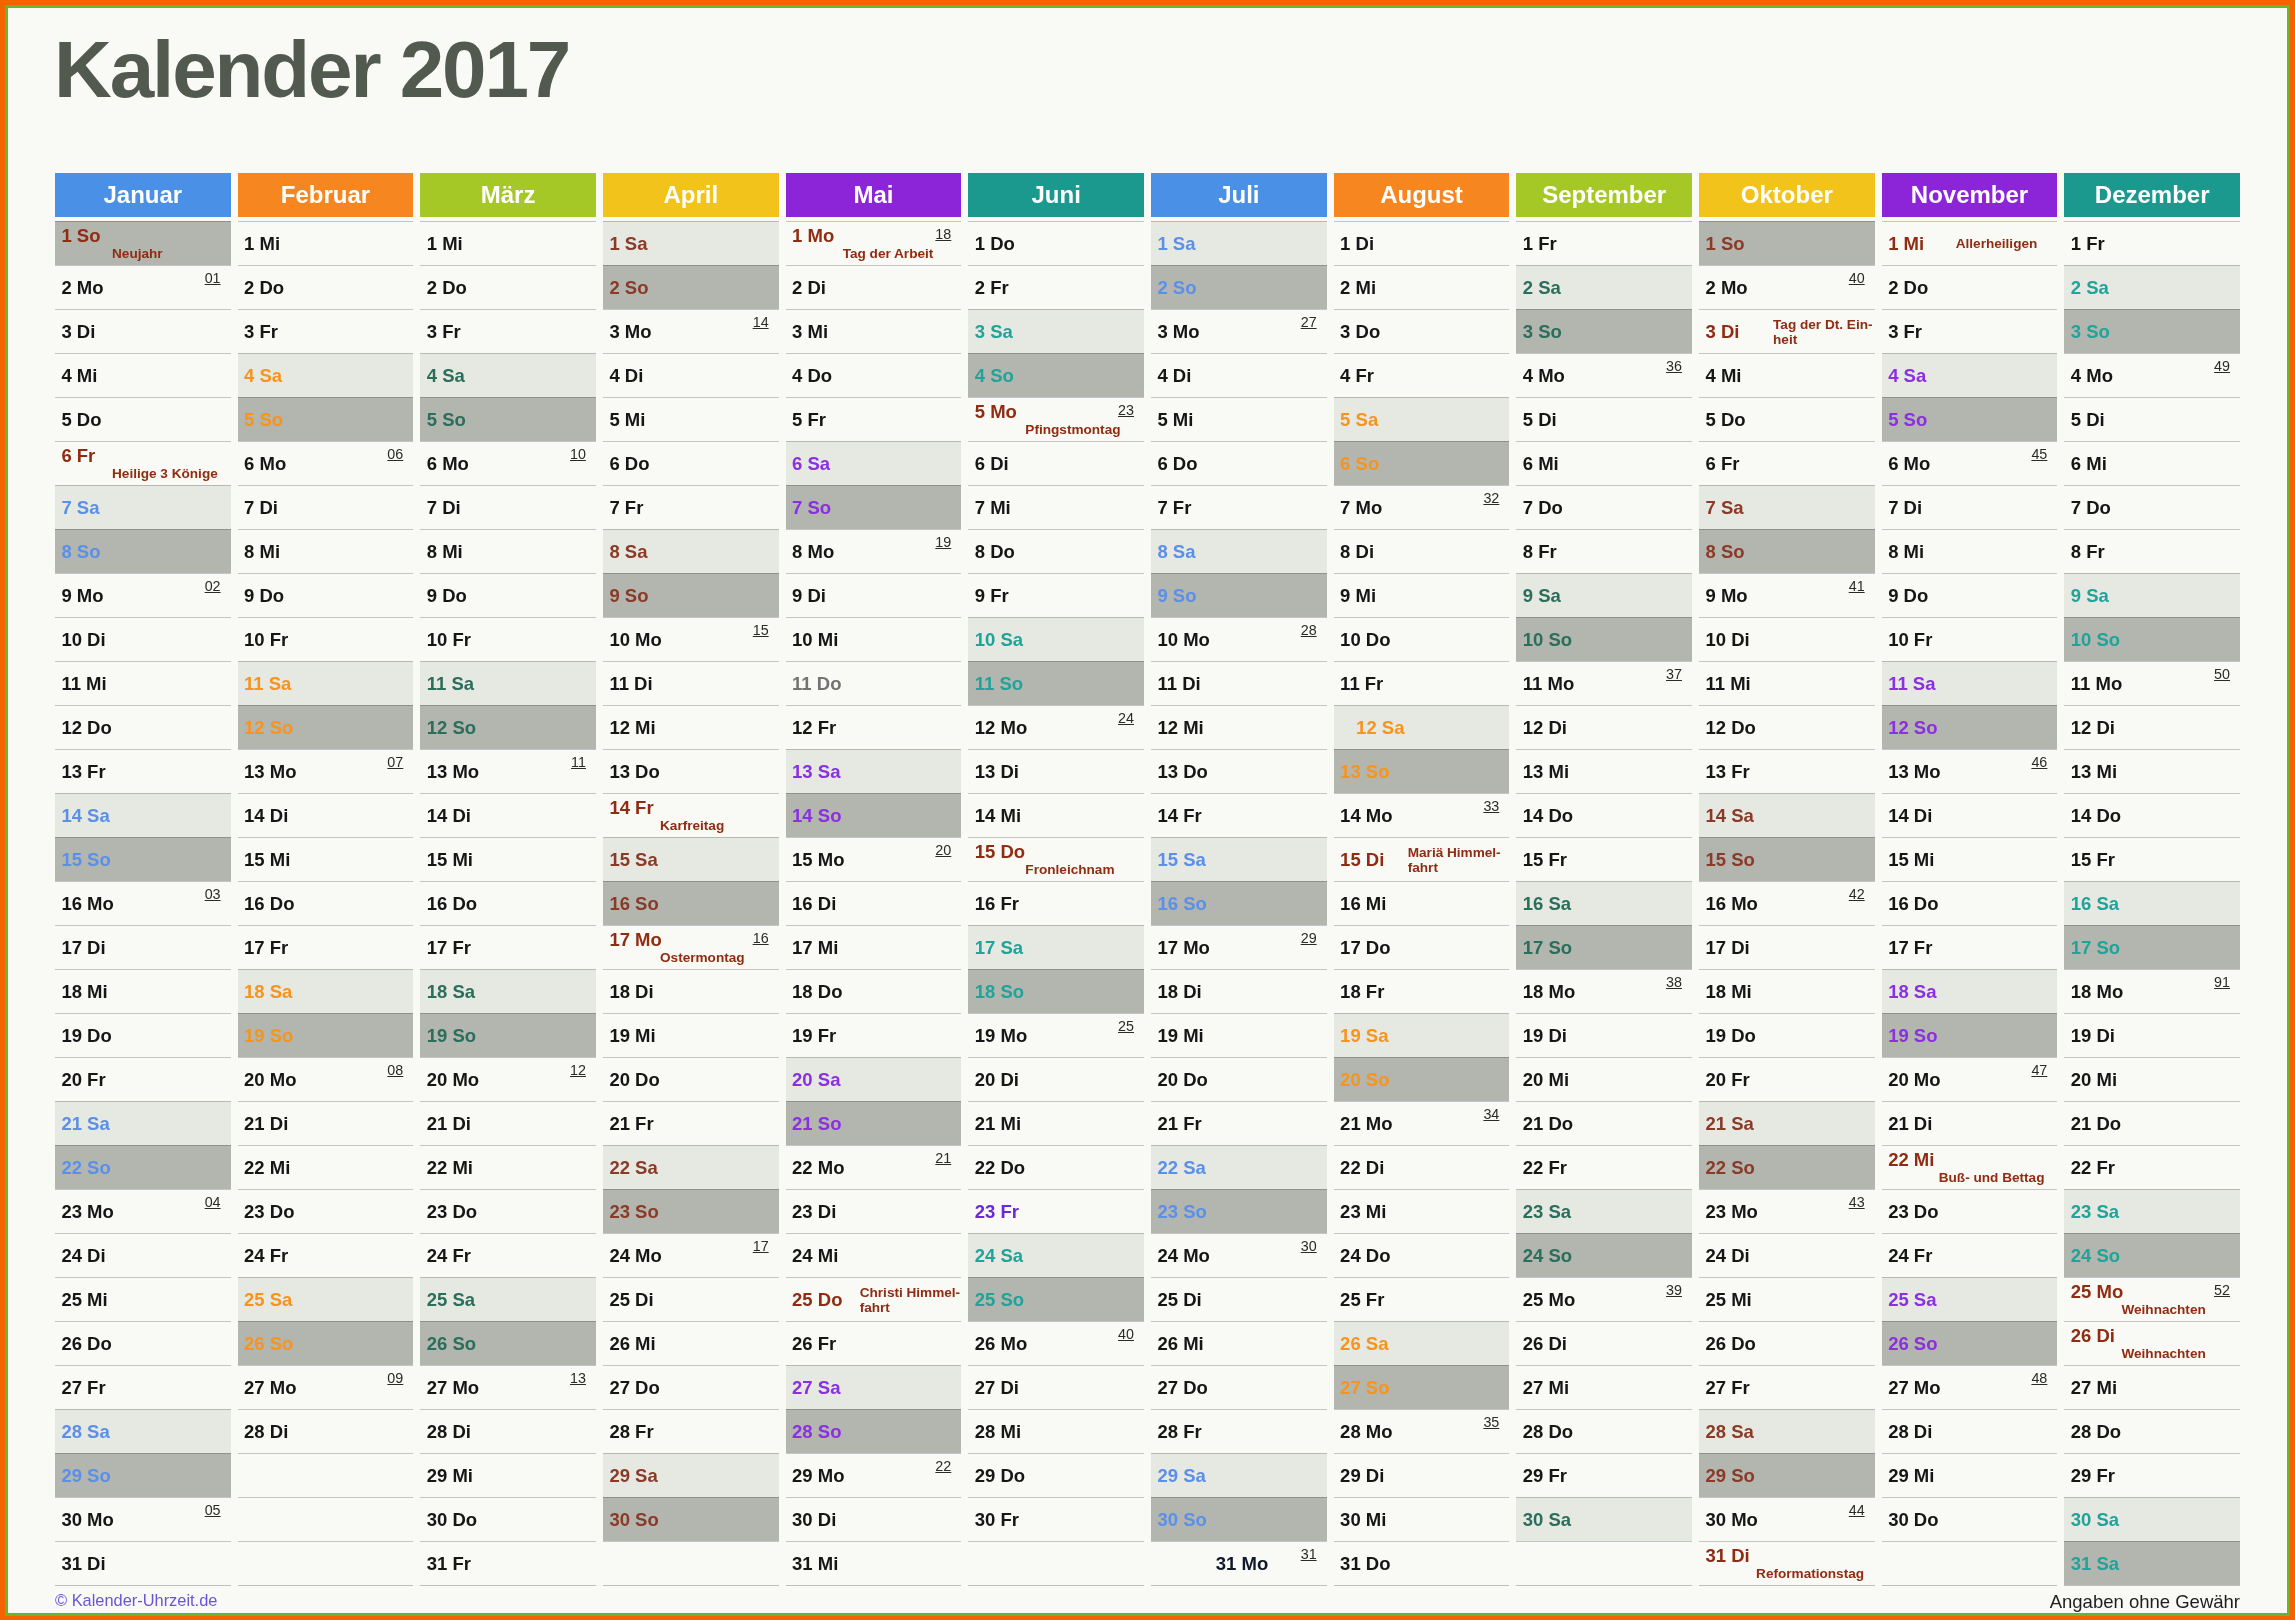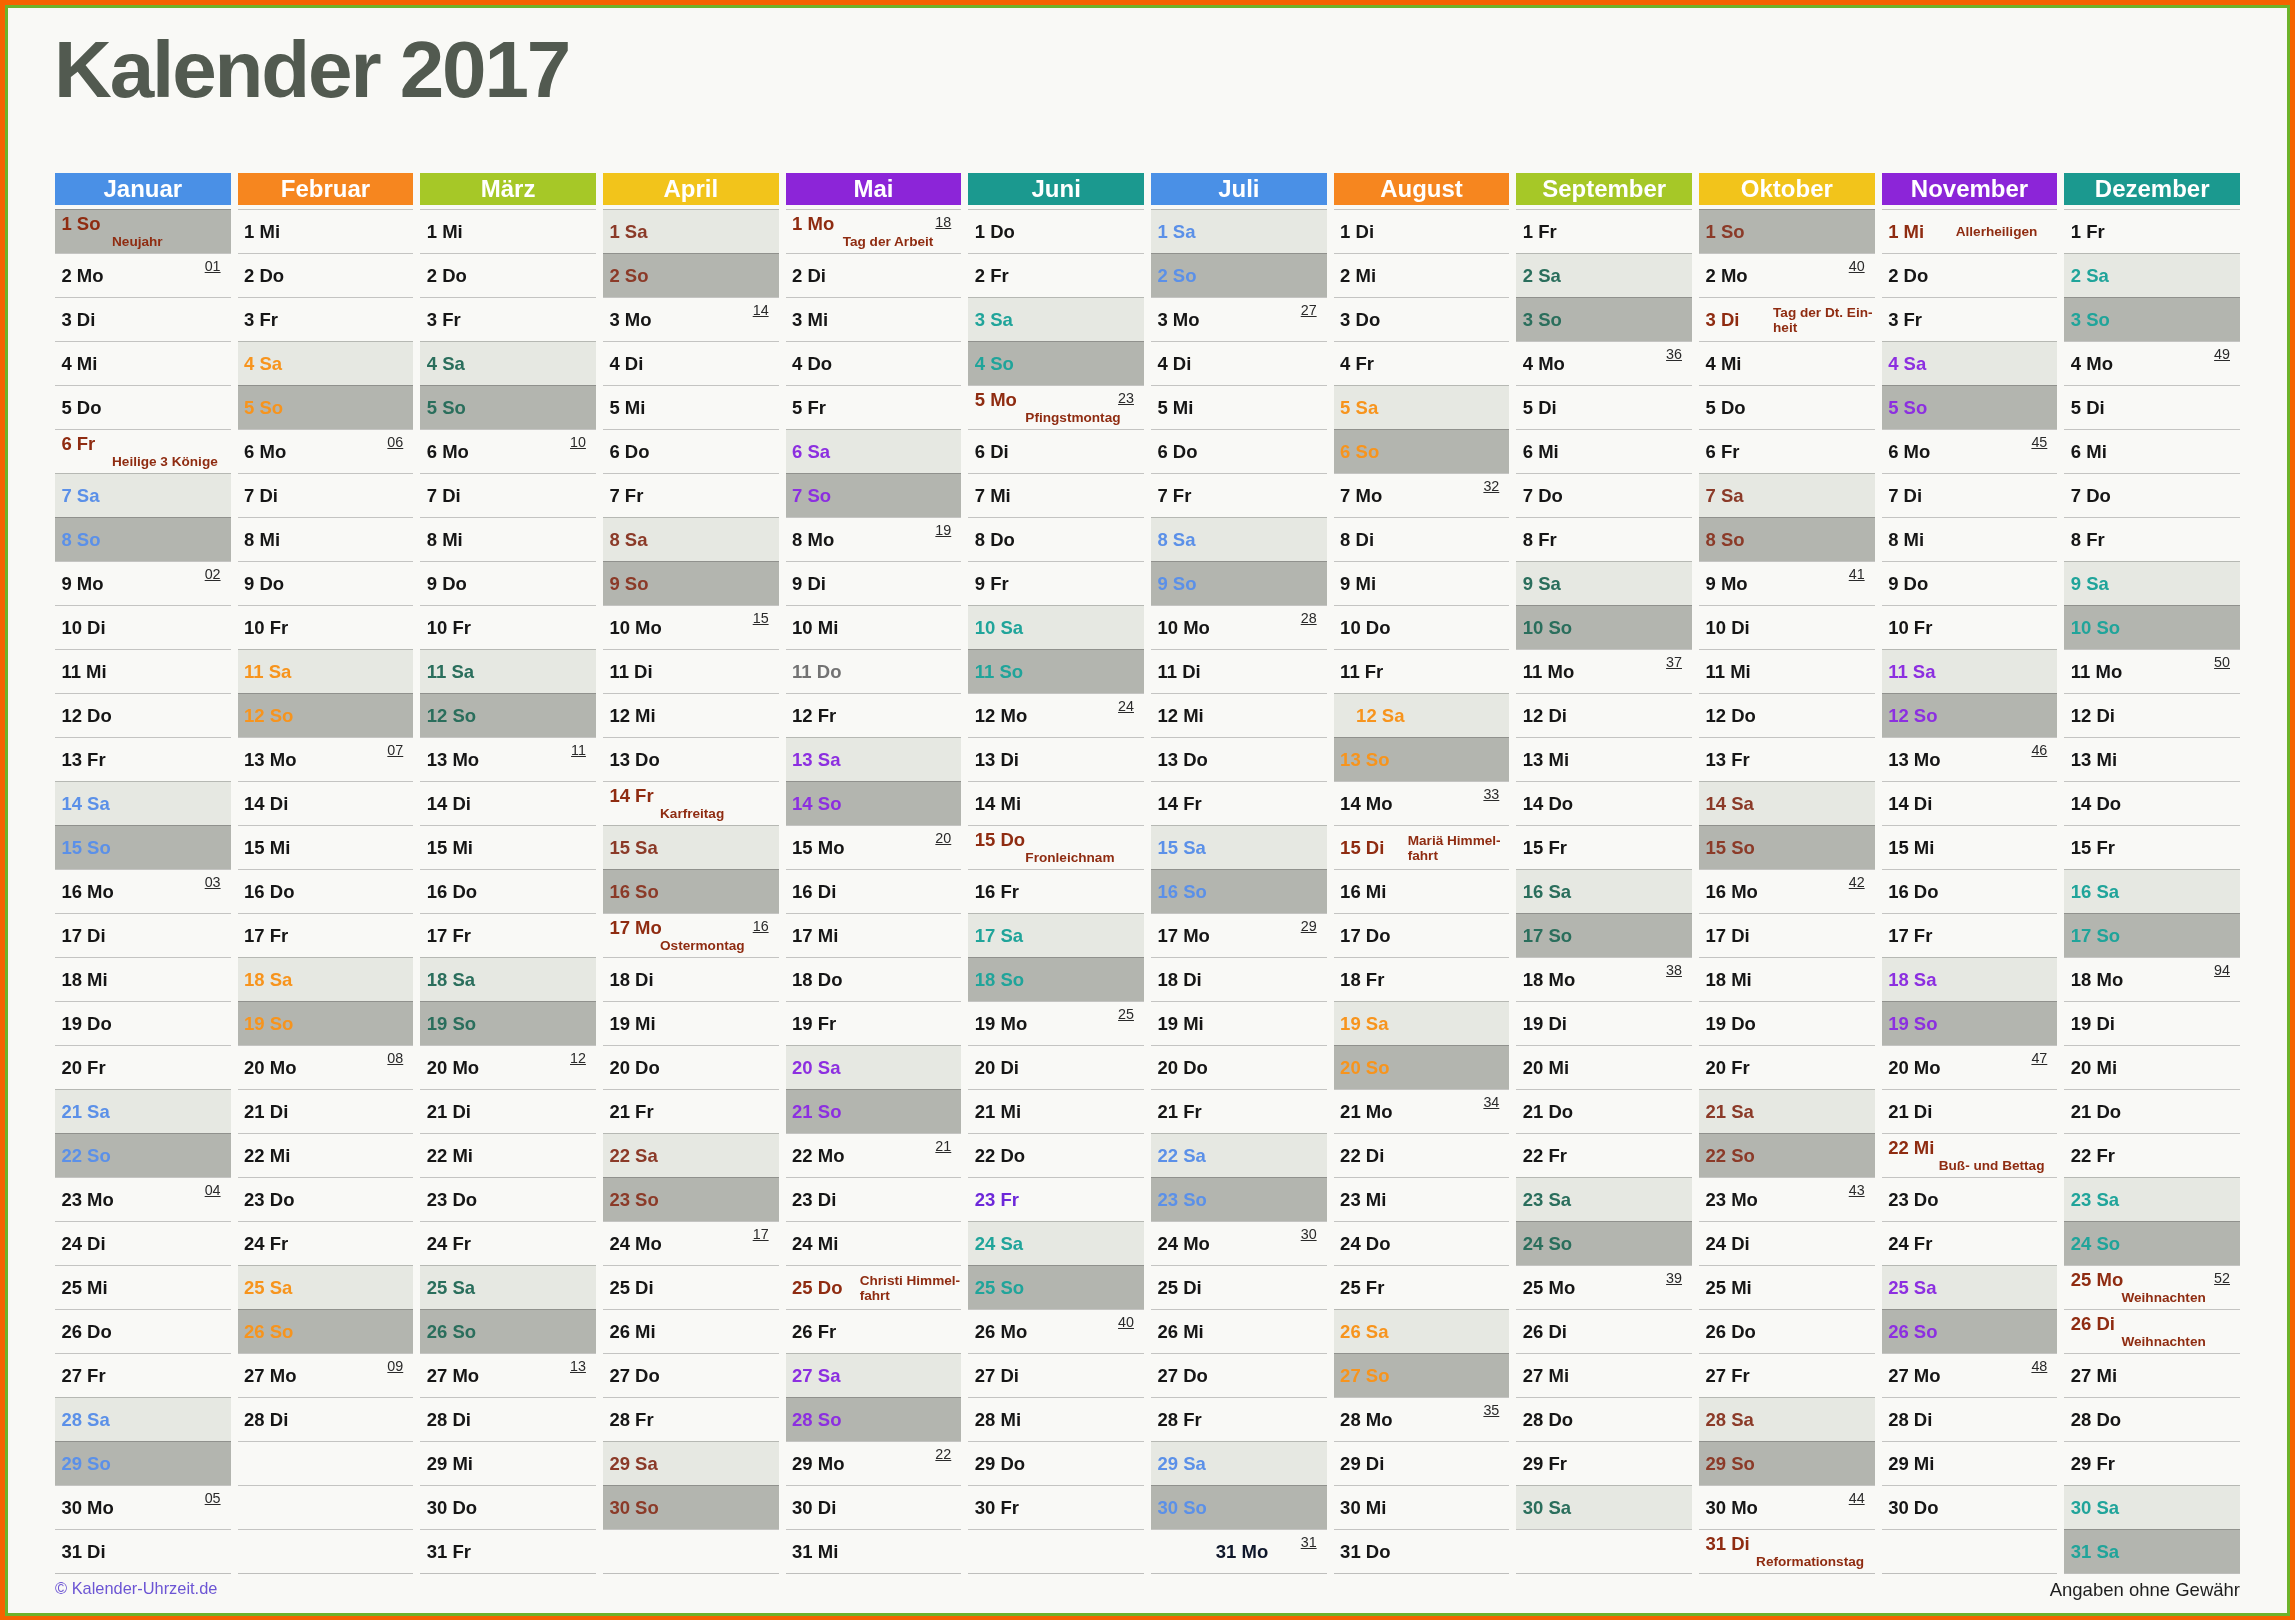--- a/index.html
+++ b/index.html
@@ -6,21 +6,21 @@
   .frame{width:2295px;height:1621px;box-sizing:border-box;border:5.7px solid var(--border-outer,#f56300);}
   .inner{width:100%;height:100%;box-sizing:border-box;border:3.6px solid var(--border-inner,#6db32b);background:#f9f9f6;position:relative;overflow:hidden;}
   .topbar{height:165px;position:relative;}
   .title{position:absolute;left:46px;top:15.7px;margin:0;font-size:80px;font-weight:bold;color:#525a50;letter-spacing:-2.1px;white-space:nowrap;}
   .logo{position:absolute;right:44px;top:43px;display:flex;align-items:center;}
   .logo svg{display:block;}
   .logo-text{font-size:41px;font-weight:bold;color:#9c9c9c;margin-left:2.9px;letter-spacing:-0.7px;}
   .logo-de{font-size:28.5px;font-weight:bold;color:#b3b3b3;align-self:flex-end;padding-bottom:3.6px;}
   .months{display:grid;grid-template-columns:repeat(12,1fr);column-gap:7.1px;margin:0 47px;}
   .month{border-bottom:0.7px solid rgba(40,40,40,0.28);}
-  .mhead{height:32px;margin-bottom:4.3px;display:flex;align-items:center;justify-content:center;color:#ffffff;font-weight:bold;font-size:24px;}
+  .mhead{height:44px;margin-bottom:4.3px;display:flex;align-items:center;justify-content:center;color:#ffffff;font-weight:bold;font-size:24px;}
   .slot{height:44px;box-sizing:border-box;border-top:0.7px solid rgba(40,40,40,0.25);position:relative;display:flex;flex-direction:column;justify-content:center;}
   .slot.sa{background:var(--sat,#e6e8e2);}
   .slot.so{background:var(--sun,#b3b5af);}
   .dlab{font-size:18.5px;font-weight:bold;padding-left:6.4px;line-height:1.05;white-space:nowrap;}
   .wk{position:absolute;top:3.6px;right:10px;font-size:14.3px;color:#2a2a2a;text-decoration:underline;}
   .hol{font-weight:bold;font-size:13.6px;color:var(--holiday,#8f2c11);line-height:1.12;}
   .hol.below{margin-left:57px;margin-top:0.7px;white-space:nowrap;}
   .hol.side{position:absolute;left:74px;top:50%;transform:translateY(-50%);white-space:pre-line;}
   .footerrow{margin:4.3px 47px 0;display:flex;justify-content:space-between;align-items:flex-start;}
   .copy{font-size:16.4px;color:#6c55d4;text-decoration:none;}
@@ -1193,21 +1193,21 @@
             <span class="dlab" style="color: rgb(22, 22, 22);">15 Fr</span>
           </div>
           <div class="slot sa">
             <span class="dlab" style="color: rgb(32, 164, 154);">16 Sa</span>
           </div>
           <div class="slot so">
             <span class="dlab" style="color: rgb(32, 164, 154);">17 So</span>
           </div>
           <div class="slot">
             <span class="dlab" style="color: rgb(22, 22, 22);">18 Mo</span>
-            <span class="wk">94</span>
+            <span class="wk">91</span>
           </div>
           <div class="slot">
             <span class="dlab" style="color: rgb(22, 22, 22);">19 Di</span>
           </div>
           <div class="slot">
             <span class="dlab" style="color: rgb(22, 22, 22);">20 Mi</span>
           </div>
           <div class="slot">
             <span class="dlab" style="color: rgb(22, 22, 22);">21 Do</span>
           </div>

